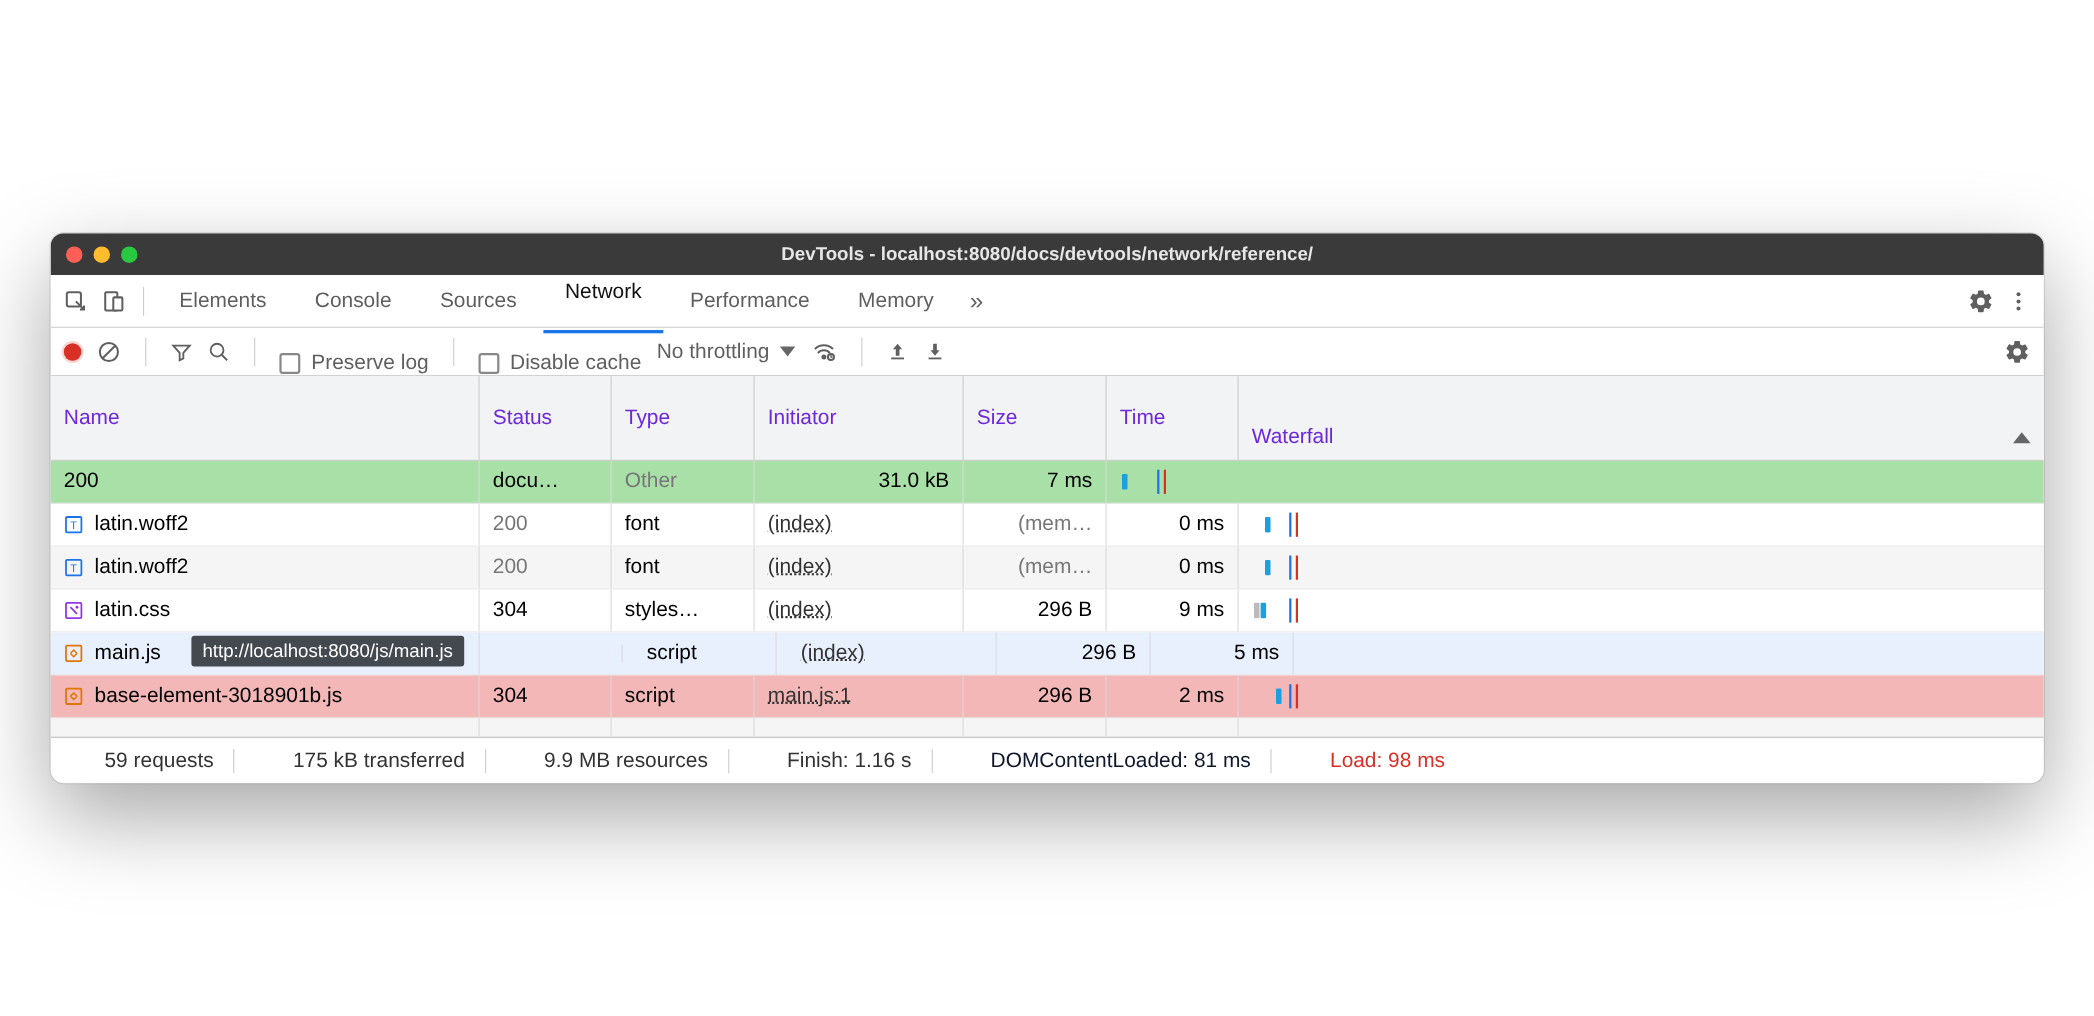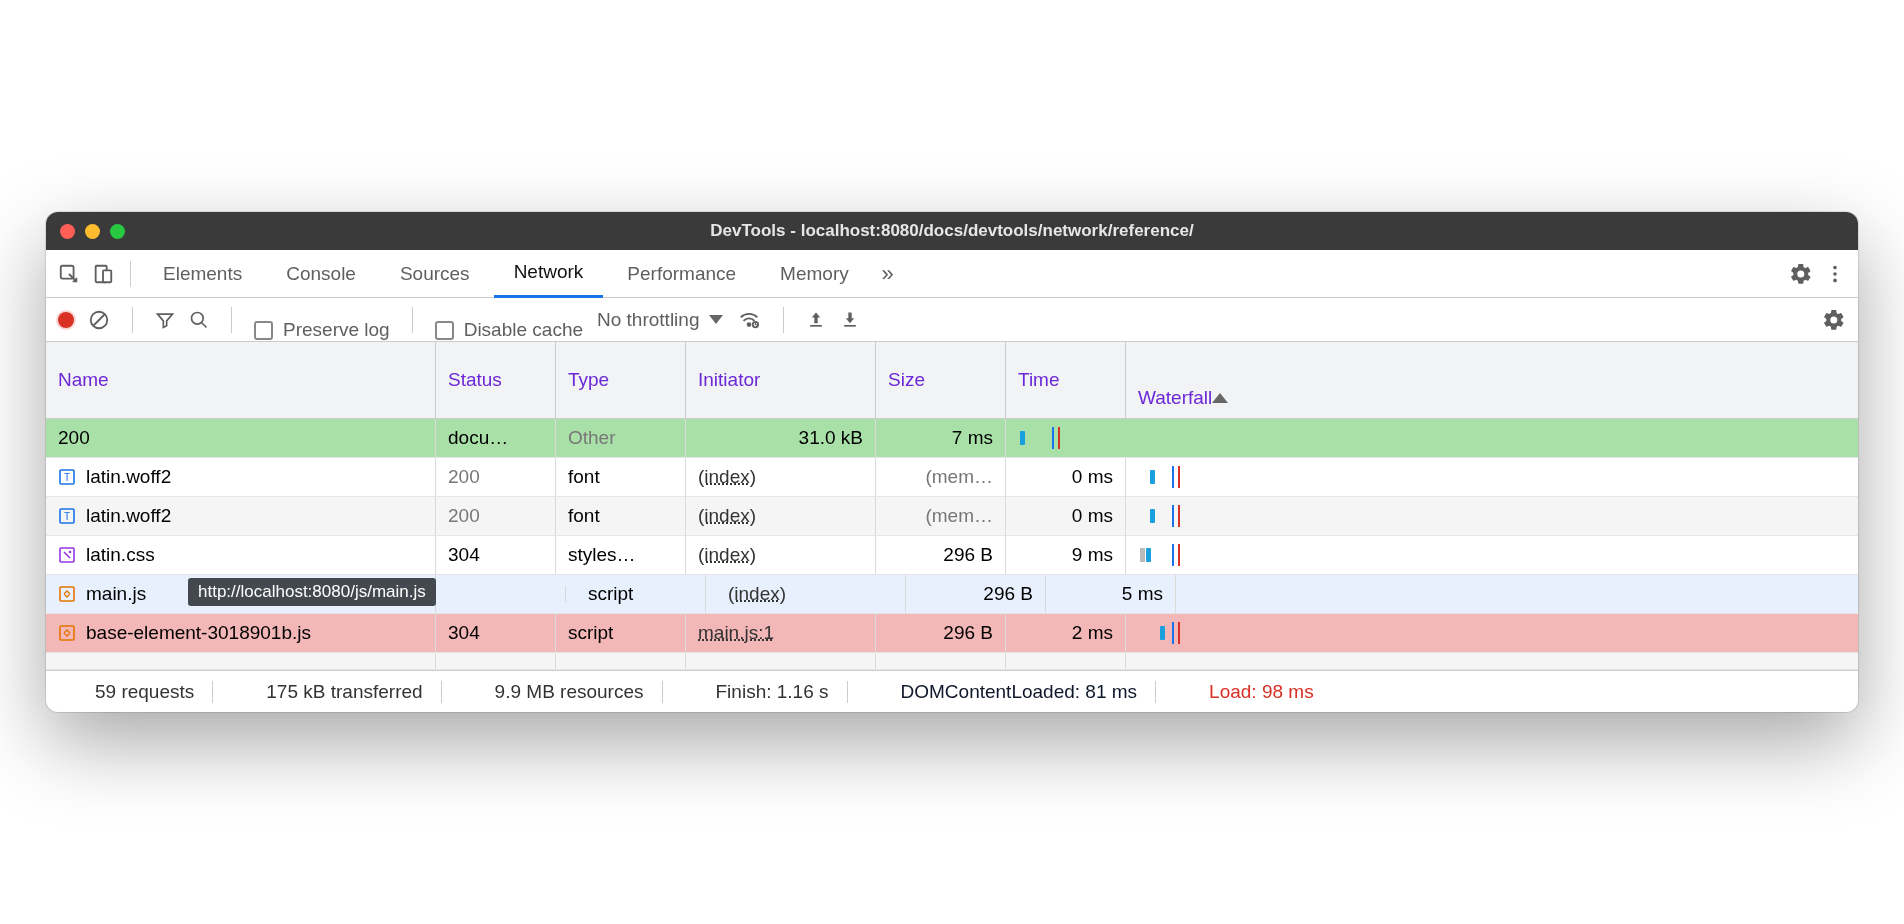--- a/index.html
+++ b/index.html
@@ -35,40 +35,40 @@
   color:#e6e6e6; font-size:17px; font-weight:600;
 }
 .tabbar {
   display:flex; align-items:center; height:48px;
   border-bottom:1px solid #ccc; padding:0 8px; gap:4px;
   font-size:19px; color:#5f5f5f;
 }
 .tabbar .ico { width:30px; display:flex; align-items:center; justify-content:center; cursor:pointer; }
 .vsep { width:1px; height:26px; background:#ccc; margin:0 8px; }
 .tab { padding:11px 20px; cursor:pointer; }
-.tab.active { color:#111; border-bottom:3px solid #1a73e8; padding-bottom:12px; }
+.tab.active { color:#111; border-bottom:3px solid #1a73e8; padding-bottom:23px; }
 .spacer { flex:1; }
 .toolbar {
   display:flex; align-items:center; height:44px;
   border-bottom:1px solid #ccc; padding:0 12px; gap:14px;
   font-size:19px; color:#5f5f5f;
 }
 .rec { width:16px; height:16px; border-radius:50%; background:#d93025; box-shadow:0 0 0 2px rgba(217,48,37,.2); }
 .sel { display:flex; align-items:center; gap:10px; }
 .sel .tri { width:0;height:0;border-left:7px solid transparent;border-right:7px solid transparent;border-top:9px solid #666; }
 .chk { display:flex; align-items:center; gap:10px;margin-top:21px; }
 .chkbox { width:19px; height:19px; border:2px solid #888; border-radius:3px; }
 .table-head, .row {
   display:grid;
   grid-template-columns: 390px 120px 130px 190px 130px 120px 1fr;
   font-size:19px;
 }
 .table-head { background:#f1f3f4; color:#6d28d9; border-bottom:1px solid #ccc; }
 .table-head .cell { padding:9px 12px; border-right:1px solid #ccc; display:flex; align-items:center; }
-.table-head .cell:last-child { border-right:none; justify-content:flex-start;margin-top:36px; }
+.table-head .cell:last-child { border-right:none; justify-content:space-between;margin-top:36px; }
 .row .cell { padding:8px 12px; border-right:1px solid #d9d9d9; overflow:hidden; white-space:nowrap; text-overflow:ellipsis; display:flex; align-items:center; }
 .row .cell:last-child { border-right:none; }
 .row { background:#fff; border-bottom:1px solid #e5e5e5; position:relative; }
 .row.alt { background:#f5f5f5; }
 .row.green { background:#a8e0a8; }
 .row.red { background:#f3b7b7; }
 .row.sel { background:#e8f0fe; }
 .name-cell { gap:10px; }
 .file-ico { width:18px; height:18px; flex:none; display:flex; align-items:center; justify-content:center; }
 .num { justify-content:flex-end !important; }
@@ -76,21 +76,21 @@
 .link { text-decoration: underline dotted; color:#333; cursor:pointer; }
 .wf { position:relative; height:100%; }
 .wf .mark { position:absolute; top:0; bottom:0; width:2px; }
 .wf .blue  { background:#1aa0df; width:5px; border-radius:1px; }
 .wf .gray  { background:#bbb; width:5px; }
 .wf .line-blue { background:#1a73e8; left:34px; width:2px; }
 .wf .line-red  { background:#d93025; left:40px; width:2px; }
 .tooltip {
   position:absolute; background:#444950; color:#fff; font-size:17px;
   padding:4px 10px; border-radius:3px; white-space:nowrap;
-  left:142px; top:3px; z-index:5;
+  left:128px; top:3px; z-index:5;
 }
 .statusbar {
   display:flex; align-items:center; height:42px;
   border-top:1px solid #ccc; padding:0 14px; gap:0;
   font-size:19px; color:#333;
 }
 .statusbar .seg { padding:0 18px; border-right:1px solid #ccc;margin-left:35px; }
 .statusbar .seg:first-child { padding-left:0; }
 .statusbar .seg:last-child { border-right:none; }
 .stat-blue { color:#0f172a; }

